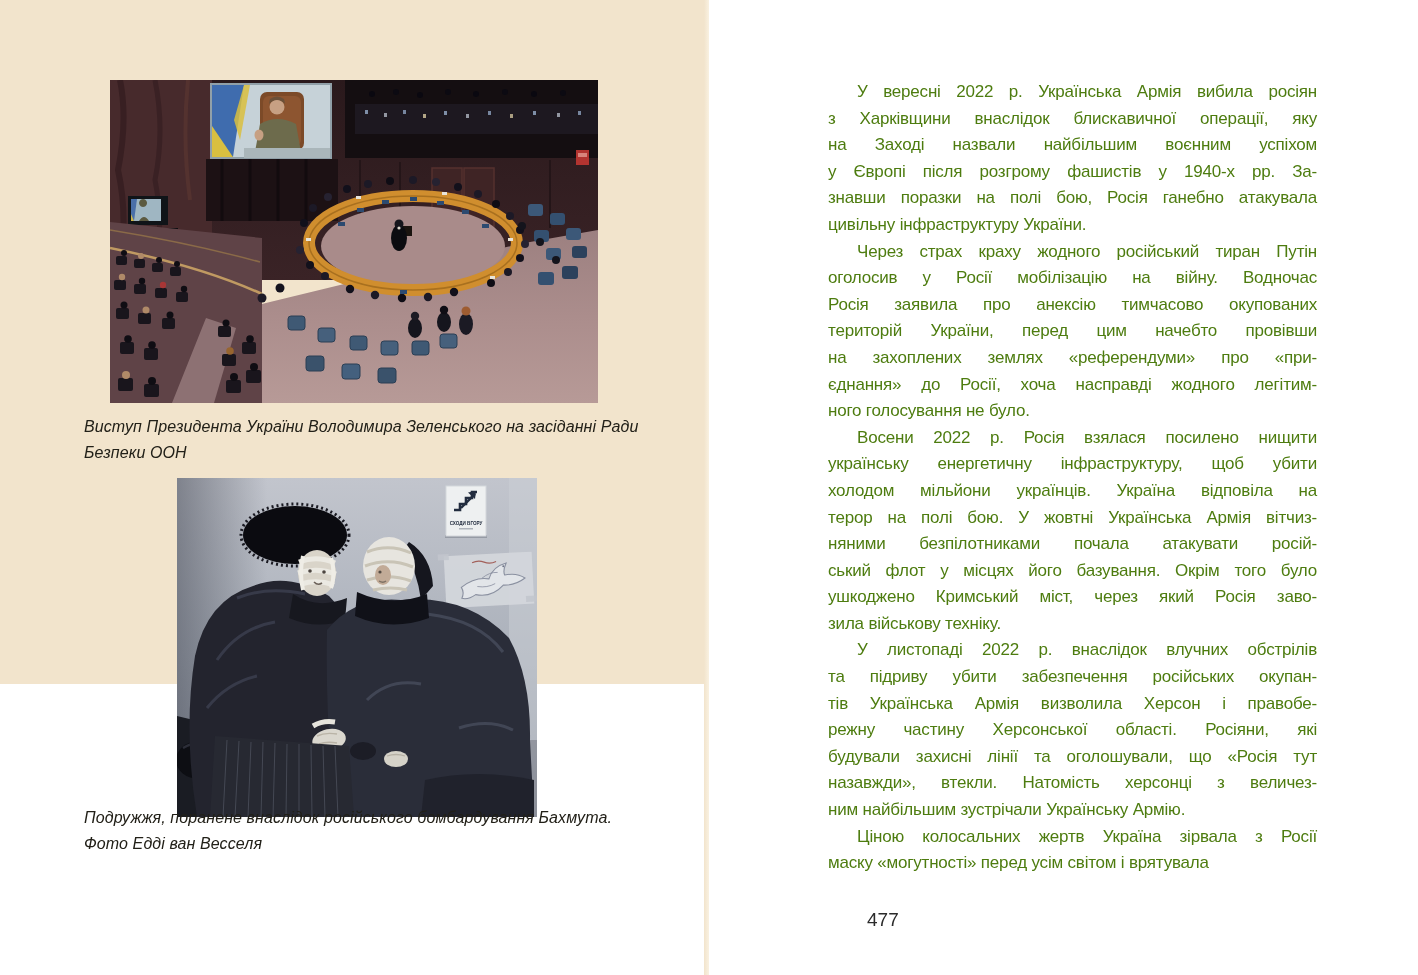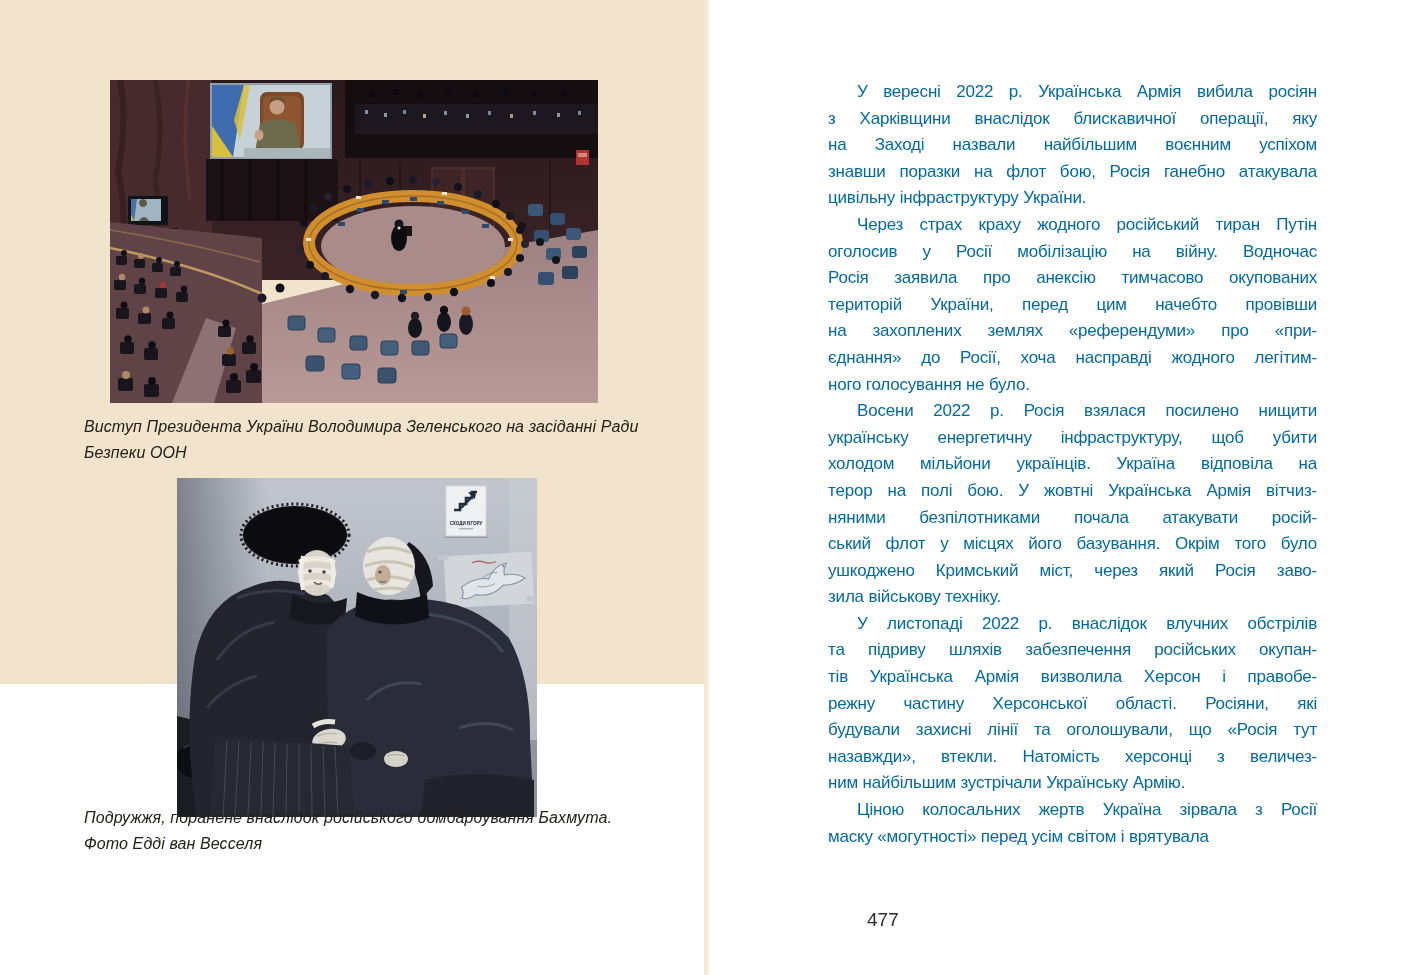--- a/index.html
+++ b/index.html
@@ -11,21 +11,21 @@
              background:#f2e4cc;}
   #left-page .gutter{position:absolute;right:0;top:0;width:5px;height:975px;
              background:linear-gradient(90deg,#f2e4cc,#f9f1e1);}
   .figure{position:absolute;}
   .caption{position:absolute;color:#222018;font-style:italic;font-size:16px;
            line-height:26px;letter-spacing:0.1px;}
   .cline{white-space:nowrap;}
 
   
   #right-page{position:absolute;left:709px;top:0;width:709px;height:975px;background:#ffffff;}
-  #body-text{position:absolute;left:119px;top:79px;width:489px;color:#0369a1;}
+  #body-text{position:absolute;left:119px;top:79px;width:489px;color:#4d7c0f;}
   .tline{height:26.6px;line-height:26.6px;font-size:17px;letter-spacing:-0.2px;
          text-align:justify;text-align-last:justify;text-justify:inter-word;
          white-space:normal;overflow:visible;}
   .tline.first{text-indent:29px;}
   .tline.last{text-align-last:left;}
   #page-number{position:absolute;left:120px;top:909px;font-size:19px;color:#2b2b2b;
          letter-spacing:0;margin-left:38px;}
 </style>
 </head>
 <body>
@@ -376,21 +376,22 @@
 
     <div class="gutter"></div>
   </div>
 
   <div id="right-page">
     <div id="body-text">
         <div class="para">
           <div class="tline first">У вересні 2022 р. Українська Армія вибила росіян</div>
           <div class="tline">з Харківщини внаслідок блискавичної операції, яку</div>
           <div class="tline">на Заході назвали найбільшим воєнним успіхом</div>
-          <div class="tline">знавши поразки на флот бою, Росія ганебно атакувала</div>
+          <div class="tline">у Європі після розгрому фашистів у 1940-х рр. За-</div>
+          <div class="tline">знавши поразки на полі бою, Росія ганебно атакувала</div>
           <div class="tline last">цивільну інфраструктуру України.</div>
         </div>
         <div class="para">
           <div class="tline first">Через страх краху жодного російський тиран Путін</div>
           <div class="tline">оголосив у Росії мобілізацію на війну. Водночас</div>
           <div class="tline">Росія заявила про анексію тимчасово окупованих</div>
           <div class="tline">територій України, перед цим начебто провівши</div>
           <div class="tline">на захоплених землях «референдуми» про «при-</div>
           <div class="tline">єднання» до Росії, хоча насправді жодного легітим-</div>
           <div class="tline last">ного голосування не було.</div>
@@ -400,21 +401,21 @@
           <div class="tline">українську енергетичну інфраструктуру, щоб убити</div>
           <div class="tline">холодом мільйони українців. Україна відповіла на</div>
           <div class="tline">терор на полі бою. У жовтні Українська Армія вітчиз-</div>
           <div class="tline">няними безпілотниками почала атакувати росій-</div>
           <div class="tline">ський флот у місцях його базування. Окрім того було</div>
           <div class="tline">ушкоджено Кримський міст, через який Росія заво-</div>
           <div class="tline last">зила військову техніку.</div>
         </div>
         <div class="para">
           <div class="tline first">У листопаді 2022 р. внаслідок влучних обстрілів</div>
-          <div class="tline">та підриву шляхів забезпечення російських окупан-</div>
+          <div class="tline">та підриву убити забезпечення російських окупан-</div>
           <div class="tline">тів Українська Армія визволила Херсон і правобе-</div>
           <div class="tline">режну частину Херсонської області. Росіяни, які</div>
           <div class="tline">будували захисні лінії та оголошували, що «Росія тут</div>
           <div class="tline">назавжди», втекли. Натомість херсонці з величез-</div>
           <div class="tline last">ним найбільшим зустрічали Українську Армію.</div>
         </div>
         <div class="para">
           <div class="tline first">Ціною колосальних жертв Україна зірвала з Росії</div>
           <div class="tline last">маску «могутності» перед усім світом і врятувала</div>
         </div>

